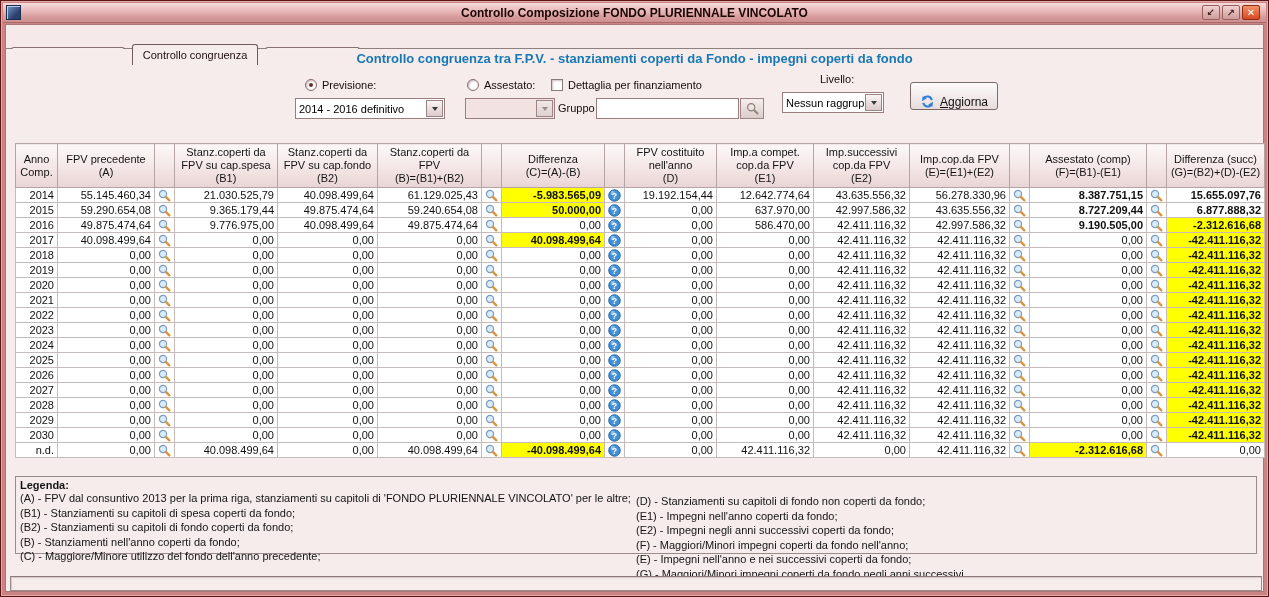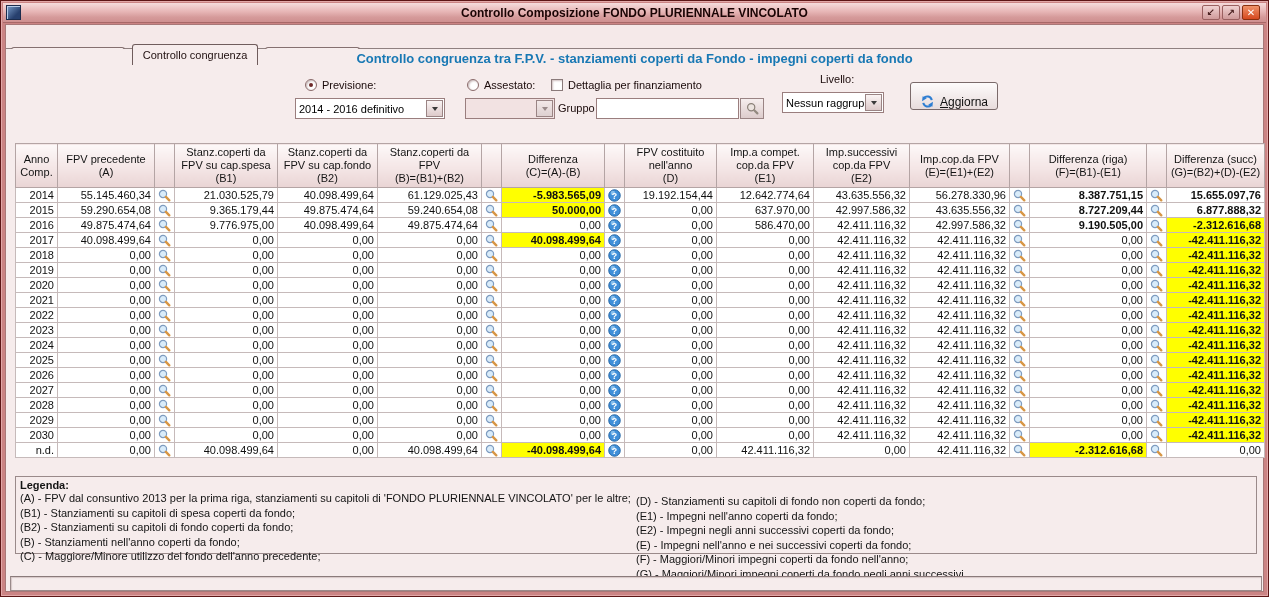--- a/index.html
+++ b/index.html
@@ -232,21 +232,21 @@
 (D)</th>
                 <th>Imp.a compet.
 cop.da FPV
 (E1)</th>
                 <th>Imp.successivi
 cop.da FPV
 (E2)</th>
                 <th>Imp.cop.da FPV
 (E)=(E1)+(E2)</th>
                 <th></th>
-                <th>Differenza (riga)
+                <th>Assestato (comp)
 (F)=(B1)-(E1)</th>
                 <th></th>
                 <th>Differenza (succ)
 (G)=(B2)+(D)-(E2)</th>
               </tr>
             </thead>
           <tbody id="grid-body">
               <tr>
                 <td class="anno">2014</td>
                 <td class="">55.145.460,34</td>
@@ -1068,22 +1068,22 @@
           <div class="legend-line">(A) - FPV dal consuntivo 2013 per la prima riga, stanziamenti su capitoli di 'FONDO PLURIENNALE VINCOLATO' per le altre;</div>
               <div class="legend-line">(B1) - Stanziamenti su capitoli di spesa coperti da fondo;</div>
               <div class="legend-line">(B2) - Stanziamenti su capitoli di fondo coperti da fondo;</div>
               <div class="legend-line">(B) - Stanziamenti nell'anno coperti da fondo;</div>
               <div class="legend-line">(C) - Maggiore/Minore utilizzo del fondo dell'anno precedente;</div>
             </div>
           <div class="legend-col" id="legend-right">
               <div class="legend-line">(D) - Stanziamenti su capitoli di fondo non coperti da fondo;</div>
               <div class="legend-line">(E1) - Impegni nell'anno coperti da fondo;</div>
               <div class="legend-line">(E2) - Impegni negli anni successivi coperti da fondo;</div>
+              <div class="legend-line">(F) - Maggiori/Minori impegni coperti da fondo nell'anno;</div>
               <div class="legend-line">(E) - Impegni nell'anno e nei successivi coperti da fondo;</div>
-              <div class="legend-line">(F) - Maggiori/Minori impegni coperti da fondo nell'anno;</div>
               <div class="legend-line">(G) - Maggiori/Minori impegni coperti da fondo negli anni successivi.</div>
             </div>
         </div>
       </div>
 
       <div class="statusbar"></div>
 
     </div>
   </div>
 </div>

